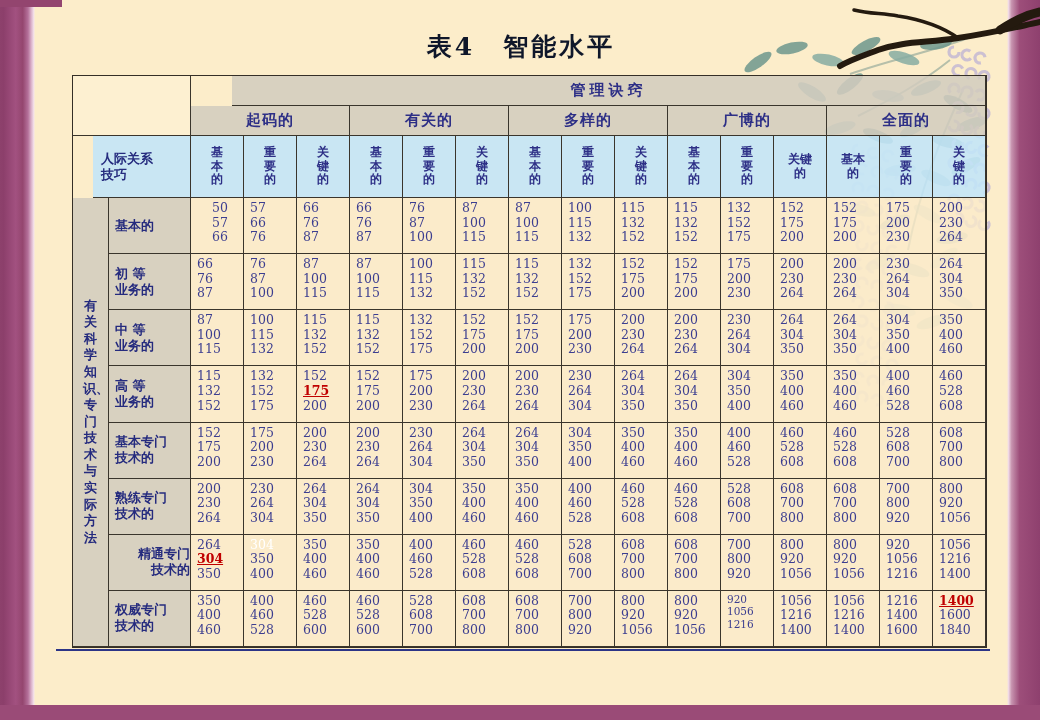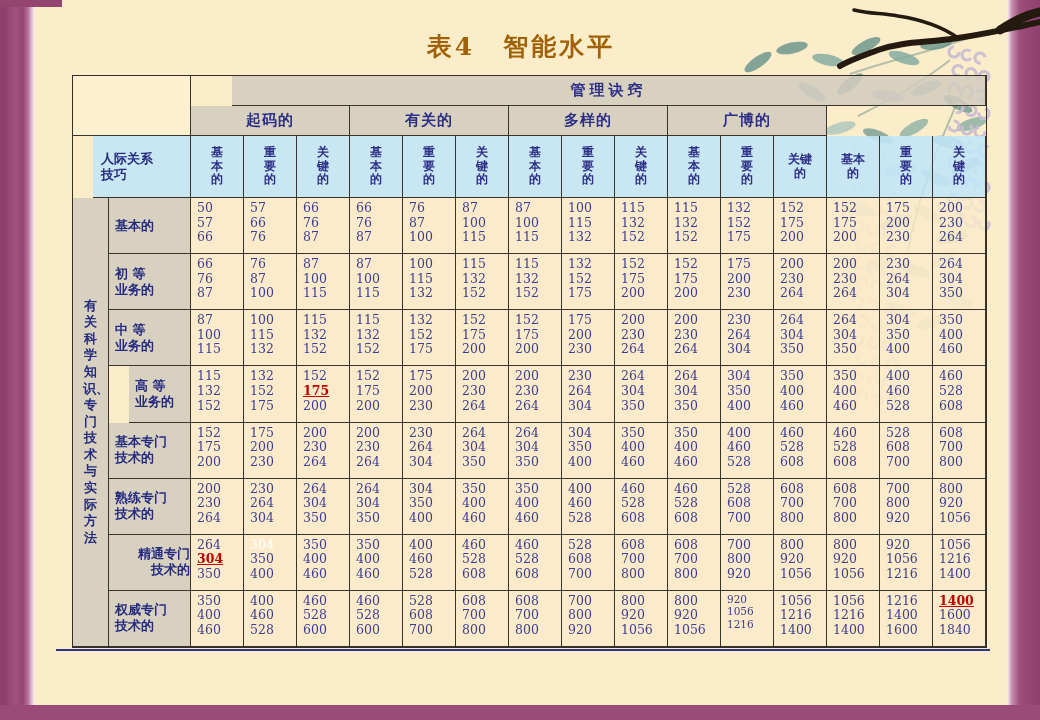--- a/index.html
+++ b/index.html
@@ -10,21 +10,21 @@
     background:linear-gradient(90deg,#8d416c 0%,#8c3f6b 10%,#a25180 45%,#94466f 65%,#b4709a 80%,#ddb6cd 90%,#f6e4ec 97%,#fcedca 100%);
     background-color:#92436f;}
   .band-right{position:absolute;right:0;top:0;width:33px;height:720px;z-index:2;
     background:linear-gradient(90deg,#fcedca 0%,#f2dde8 4%,#c793af 14%,#9d4e7a 38%,#8e406e 100%);}
   .band-bottom{position:absolute;left:0;bottom:0;width:1040px;height:15px;background:#9a4b77;z-index:2;}
   .band-topleft{position:absolute;left:0;top:0;width:62px;height:7px;background:#93456f;z-index:2;}
   
   .deco{position:absolute;left:700px;top:0;width:340px;height:470px;z-index:3;pointer-events:none;}
   
   .title{position:absolute;left:35px;top:30px;width:972px;text-align:center;z-index:5;
-         font-size:25px;font-weight:bold;color:#a16207;letter-spacing:3px;}
+         font-size:25px;font-weight:bold;color:#0f172a;letter-spacing:3px;}
   .date{position:absolute;left:54px;top:655px;z-index:5;font-family:"Liberation Sans",sans-serif;
         font-size:19px;color:#45453d;}
   .rule{position:absolute;left:56px;top:649px;width:934px;height:2px;background:#2c3587;z-index:5;}
   
   .grid{position:absolute;left:72px;top:75px;width:915px;height:573px;z-index:4;
         display:grid;box-sizing:border-box;border:1px solid #352f27;
         grid-template-columns:36px 82px repeat(15,1fr);
         grid-template-rows:30px 30px 62px repeat(8,1fr);}
   .cell{box-sizing:border-box;border-right:1px solid #3a352c;border-bottom:1px solid #3a352c;
         overflow:hidden;position:relative;}
@@ -180,20 +180,21 @@
 
   <div class="title">表4　智能水平</div>
 
   <div class="grid">
       <div class="cell bg-cream" style="grid-area: 1 / 1 / 3 / 3;"></div>
       <div class="cell bg-gray hdr1" style="grid-area: 1 / 3 / 2 / 18; margin-left: 41px;">管理诀窍</div>
       <div class="cell bg-gray hdr2" style="grid-area: 2 / 3 / 3 / 6;">起码的</div>
       <div class="cell bg-gray hdr2" style="grid-area: 2 / 6 / 3 / 9;">有关的</div>
       <div class="cell bg-gray hdr2" style="grid-area: 2 / 9 / 3 / 12;">多样的</div>
       <div class="cell bg-gray hdr2" style="grid-area: 2 / 12 / 3 / 15;">广博的</div>
+      <div class="cell bg-gray hdr2" style="grid-area: 2 / 15 / 3 / 18;">全面的</div>
       <div class="cell bg-blue interp" style="grid-area: 3 / 1 / 4 / 3; margin-left: 20px;">
         <div>人际关系</div>
         <div>技巧</div>
       </div>
       <div class="cell bg-blue colhdr" style="grid-area: 3 / 3 / 4 / 4;">
         <div>基</div>
         <div>本</div>
         <div>的</div>
       </div>
       <div class="cell bg-blue colhdr" style="grid-area: 3 / 4 / 4 / 5;">
@@ -271,41 +272,41 @@
         <div>基本的</div>
       </div>
       <div class="cell bg-gray rowlbl" style="grid-area: 5 / 2 / 6 / 3;">
         <div>初 等</div>
         <div>业务的</div>
       </div>
       <div class="cell bg-gray rowlbl" style="grid-area: 6 / 2 / 7 / 3;">
         <div>中 等</div>
         <div>业务的</div>
       </div>
-      <div class="cell bg-gray rowlbl" style="grid-area: 7 / 2 / 8 / 3; margin-left: 20px;">
+      <div class="cell bg-gray rowlbl" style="grid-area: 7 / 2 / 8 / 3;">
         <div>高 等</div>
         <div>业务的</div>
       </div>
       <div class="cell bg-gray rowlbl" style="grid-area: 8 / 2 / 9 / 3;">
         <div>基本专门</div>
         <div>技术的</div>
       </div>
       <div class="cell bg-gray rowlbl" style="grid-area: 9 / 2 / 10 / 3;">
         <div>熟练专门</div>
         <div>技术的</div>
       </div>
       <div class="cell bg-gray rowlbl" style="grid-area: 10 / 2 / 11 / 3; align-items: flex-end;">
         <div>精通专门</div>
         <div>技术的</div>
       </div>
       <div class="cell bg-gray rowlbl" style="grid-area: 11 / 2 / 12 / 3;">
         <div>权威专门</div>
         <div>技术的</div>
       </div>
-      <div class="cell bg-data numcell " style="grid-area: 4 / 3 / 5 / 4;">
+      <div class="cell bg-data numcell " style="grid-area: 4 / 3 / 5 / 4; text-align: center;">
         <div class="v ">50</div>
         <div class="v ">57</div>
         <div class="v ">66</div>
       </div>
       <div class="cell bg-data numcell " style="grid-area: 4 / 4 / 5 / 5;">
         <div class="v ">57</div>
         <div class="v ">66</div>
         <div class="v ">76</div>
       </div>
       <div class="cell bg-data numcell " style="grid-area: 4 / 5 / 5 / 6;">

